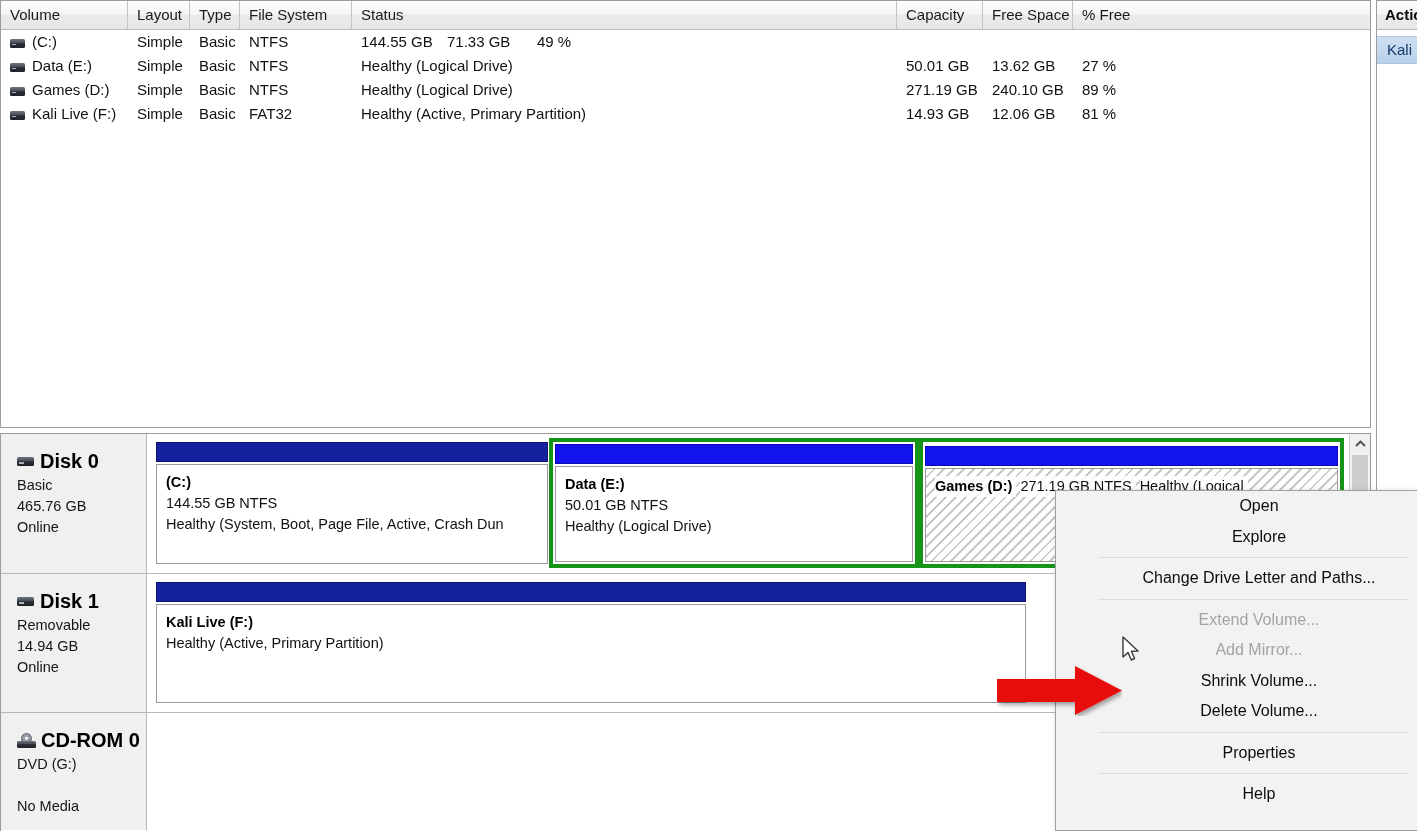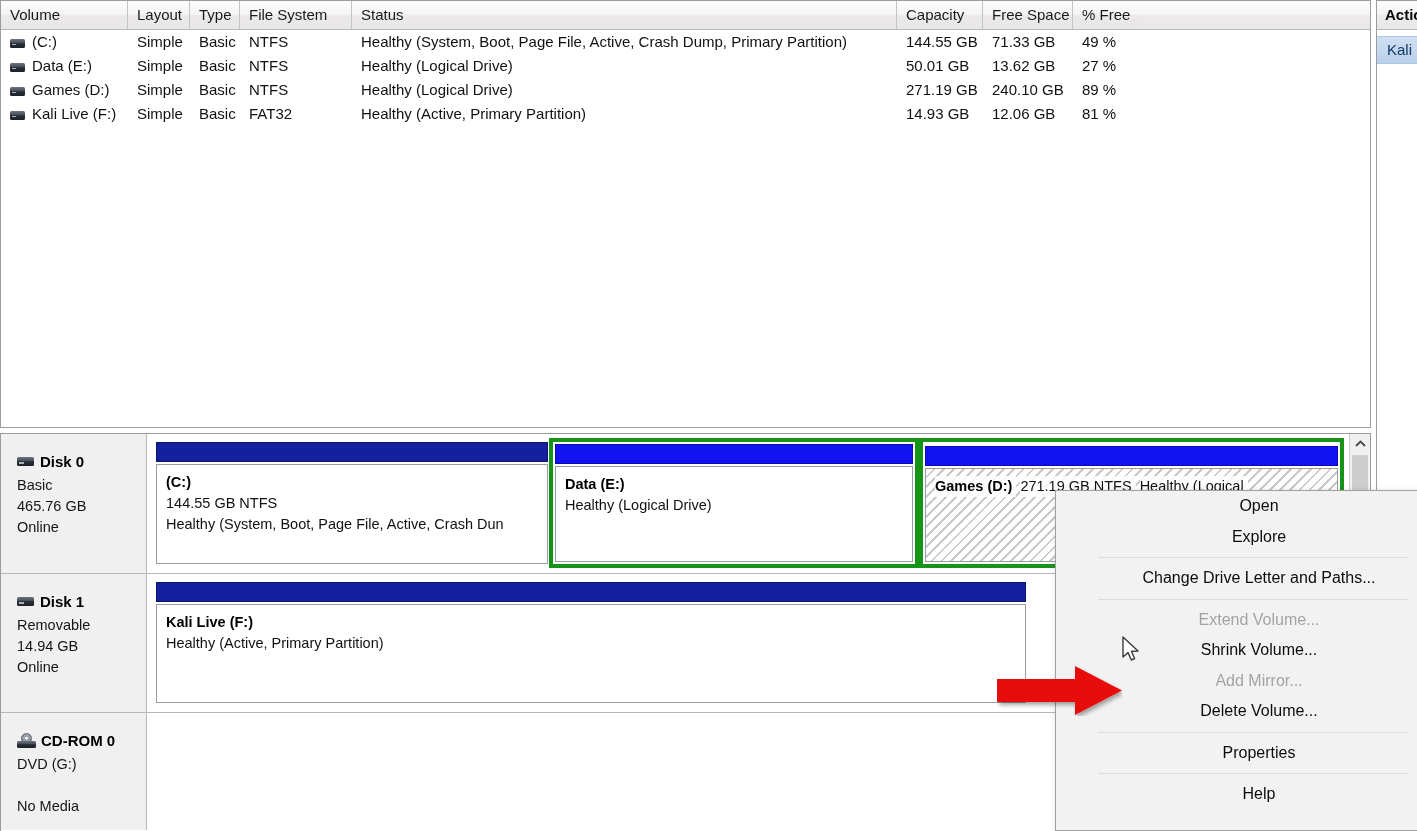--- a/index.html
+++ b/index.html
@@ -49,21 +49,21 @@
   #graph-pane{
     position:absolute;left:0;top:433px;width:1371px;height:398px;
     background:#fff;border:1px solid #9c9c9c;border-bottom:none;box-sizing:border-box;
   }
   .disk-row{position:relative;box-sizing:border-box;border-bottom:1px solid #b7b7b7;}
   .disk-info{
     position:absolute;left:0;top:0;width:146px;bottom:0;
     background:#f0f0f0;border-right:1px solid #b7b7b7;box-sizing:border-box;
     padding:17px 0 0 16px;font-size:14.5px;color:#151515;line-height:21px;
   }
-  .disk-title{font-weight:bold;font-size:15px;color:#000;display:flex;align-items:center;margin-bottom:3px;}
+  .disk-title{font-weight:bold;font-size:20px;color:#000;display:flex;align-items:center;margin-bottom:3px;}
   .disk-ico{
     display:inline-block;width:17px;height:9px;margin-right:6px;
     background:linear-gradient(to bottom,#6d7480 0%,#4a5059 40%,#30343b 41%,#1d2026 100%);
     border-radius:1.5px;position:relative;
   }
   .disk-ico:after{content:"";position:absolute;left:2px;top:5px;width:5px;height:1.5px;background:#aab2bd;}
   .cd-ico{
     display:inline-block;width:20px;height:15px;margin-right:4px;position:relative;
   }
   .cd-ico:before{
@@ -163,21 +163,20 @@
       <div class="hcell" style="width:66px">% Free</div>
     </div>
 
     <div id="vol-body">
 
       <div class="vrow">
         <div class="vcell" style="width:127px"><span class="drive-ico"></span><span>(C:)</span></div>
         <div class="vcell" style="width:62px">Simple</div>
         <div class="vcell" style="width:50px">Basic</div>
         <div class="vcell" style="width:112px">NTFS</div>
-        <div class="vcell" style="width:545px">Healthy (System, Boot, Page File, Active, Crash Dump, Primary Partition)</div>
         <div class="vcell" style="width:86px">144.55 GB</div>
         <div class="vcell" style="width:90px">71.33 GB</div>
         <div class="vcell" style="width:66px">49 %</div>
       </div>
 
       <div class="vrow">
         <div class="vcell" style="width:127px"><span class="drive-ico"></span><span>Data (E:)</span></div>
         <div class="vcell" style="width:62px">Simple</div>
         <div class="vcell" style="width:50px">Basic</div>
         <div class="vcell" style="width:112px">NTFS</div>
@@ -233,20 +232,21 @@
             <div>144.55 GB NTFS</div>
             <div>Healthy (System, Boot, Page File, Active, Crash Dun</div>
           </div>
         </div>
 
         <div class="sel-green" style="left:401px;top:4px;width:370px;bottom:5px;"></div>
         <div class="part-outer" style="left:407px;top:10px;width:358px;bottom:11px;">
           <div class="part-bar" style="background:#1313f0;border:1px solid #0b0bb5;"></div>
           <div class="part-body">
             <div class="part-name">Data  (E:)</div>
+            <div>50.01 GB NTFS</div>
             <div>Healthy (Logical Drive)</div>
           </div>
         </div>
 
         <div class="sel-green" style="left:771px;top:4px;width:425px;bottom:5px;"></div>
         <div class="part-outer" style="left:777px;top:12px;width:413px;bottom:11px;">
           <div class="part-bar" style="background:#1313f0;border:1px solid #0b0bb5;"></div>
           <div class="part-body hatched">
             <div class="part-name" style="background:rgba(255,255,255,.85);display:inline-block;padding-right:4px;">Games  (D:)</div>
             <div style="background:rgba(255,255,255,.85);display:inline-block;padding-right:4px;">271.19 GB NTFS</div>
@@ -308,22 +308,22 @@
   </div>
 
   <div id="ctx-menu">
     <div id="ctx-inner">
       <div class="ctx-item">Open</div>
       <div class="ctx-item">Explore</div>
       <div class="ctx-sep"></div>
       <div class="ctx-item">Change Drive Letter and Paths...</div>
       <div class="ctx-sep"></div>
       <div class="ctx-item disabled">Extend Volume...</div>
+      <div class="ctx-item disabled">Add Mirror...</div>
       <div class="ctx-item">Shrink Volume...</div>
-      <div class="ctx-item disabled">Add Mirror...</div>
       <div class="ctx-item">Delete Volume...</div>
       <div class="ctx-sep"></div>
       <div class="ctx-item">Properties</div>
       <div class="ctx-sep"></div>
       <div class="ctx-item">Help</div>
     </div>
   </div>
 
   <svg id="red-arrow" viewBox="0 0 125 50">
     <defs>

